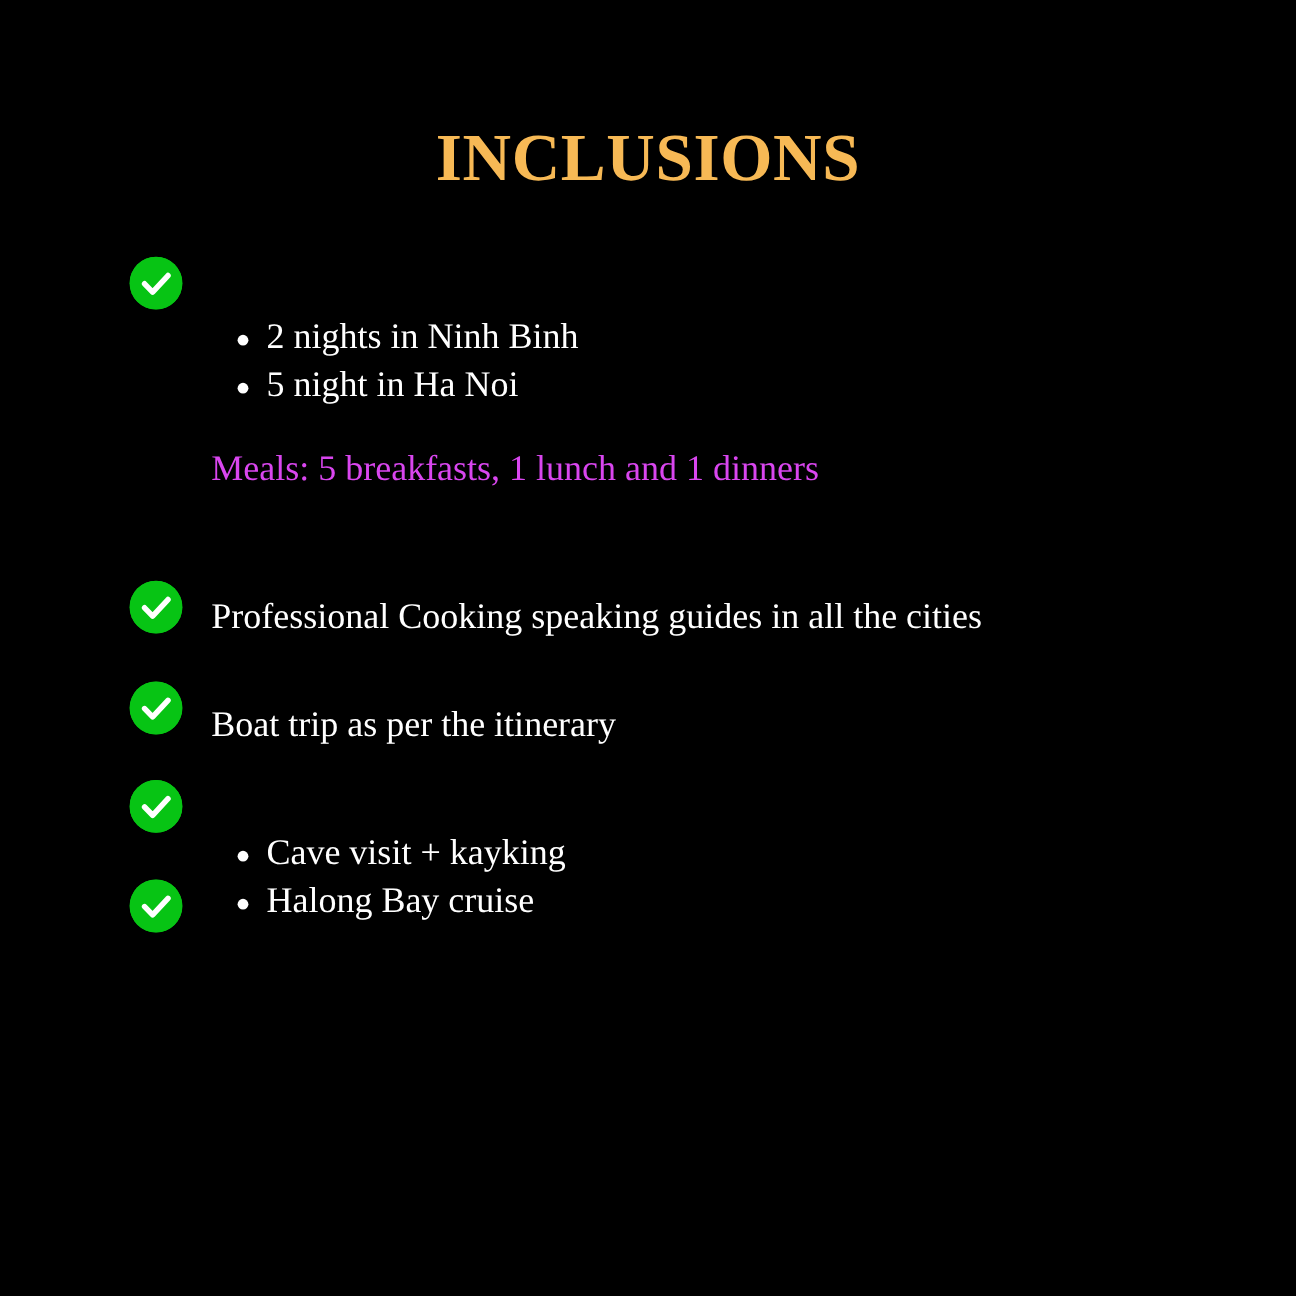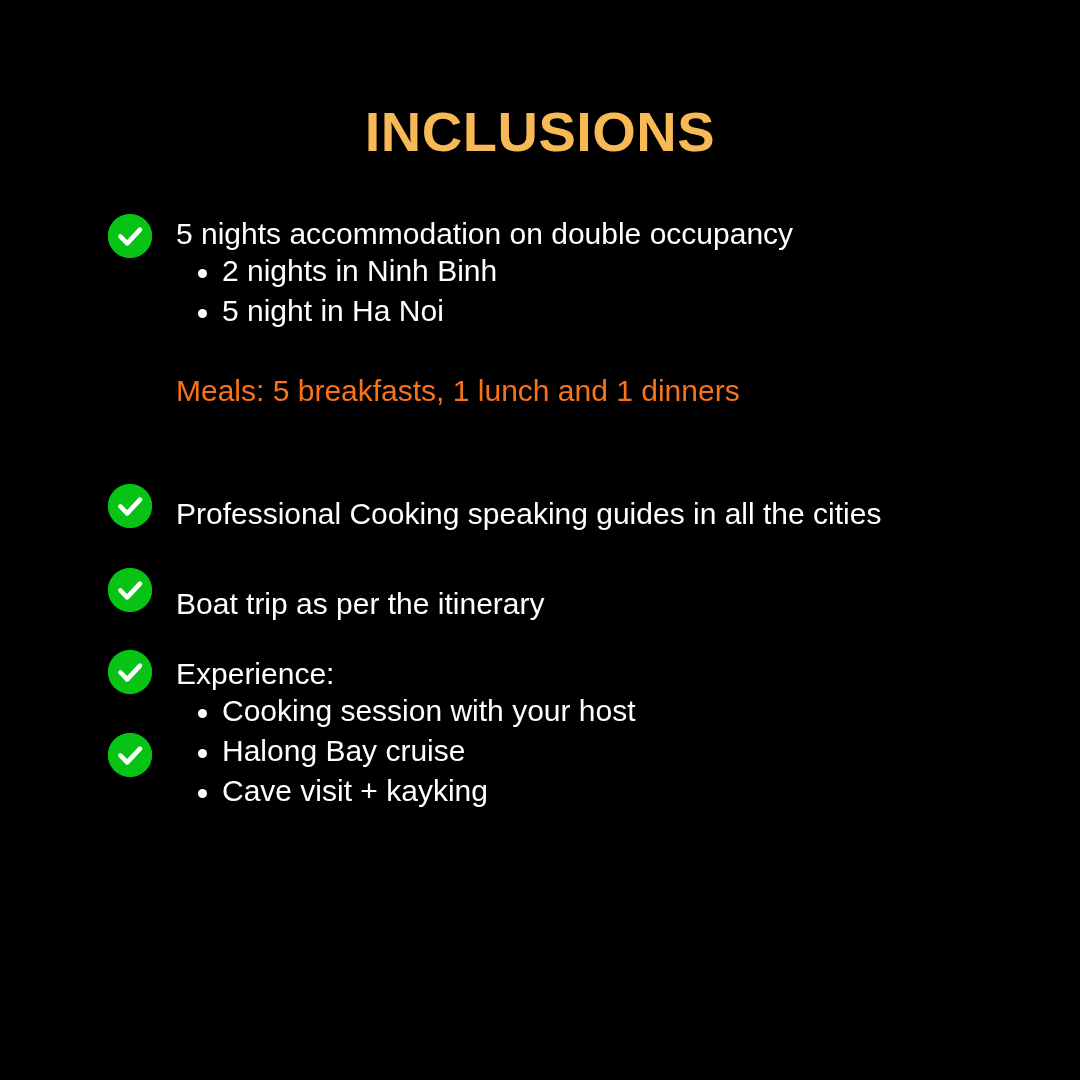--- a/index.html
+++ b/index.html
@@ -14,20 +14,21 @@
     overflow: hidden;
     font-family: "Liberation Sans", sans-serif;
     -webkit-font-smoothing: antialiased;
   }
 
   .slide {
     position: relative;
     width: 1080px;
     height: 964px;
     background: #000000;
+    font-family: Liberation Serif, serif;
   }
 
   
   .title {
     position: absolute;
     top: 104px;
     left: 0;
     width: 1080px;
     text-align: center;
     color: #f7b955;
@@ -85,30 +86,30 @@
     top: 18px;
     width: 9px;
     height: 9px;
     border-radius: 50%;
     background: #ffffff;
   }
 
   .plain-text {
     position: absolute;
     left: 176px;
-    color: #f97316;
+    color: #d946ef;
     font-size: 30px;
     line-height: 40px;
     white-space: nowrap;
   }
 
   
   .y-check-1  { top: 214px; }
   .y-line-1   { top: 214px; }
-  .y-sub-1    { top: 251px; }
+  .y-sub-1    { top: 261px; }
   .y-meals    { top: 371px; }
 
   .y-check-2  { top: 484px; }
   .y-line-2   { top: 494px; }
 
   .y-check-3  { top: 568px; }
   .y-line-3   { top: 584px; }
 
   .y-check-4  { top: 650px; }
   .y-line-4   { top: 654px; }
@@ -122,21 +123,20 @@
 
   <div class="title">INCLUSIONS</div>
 
   <span class="check y-check-1">
     <svg viewBox="0 0 44 44" aria-hidden="true">
       <circle cx="22" cy="22" r="22" fill="#07c414"></circle>
       <path d="M12.5 22.5 L19.2 29.4 L32 15.6" fill="none" stroke="#ffffff" stroke-width="4.6" stroke-linecap="round" stroke-linejoin="round"></path>
     </svg>
   </span>
 
-  <div class="item-text y-line-1">5 nights accommodation on double occupancy</div>
 
   <ul class="sub-list y-sub-1">
     <li>2 nights in Ninh Binh</li>
     <li>5 night in Ha Noi</li>
   </ul>
 
   <div class="plain-text y-meals">Meals: 5 breakfasts, 1 lunch and 1 dinners</div>
 
   <span class="check y-check-2">
     <svg viewBox="0 0 44 44" aria-hidden="true">
@@ -163,21 +163,19 @@
     </svg>
   </span>
 
   <span class="check y-check-5">
     <svg viewBox="0 0 44 44" aria-hidden="true">
       <circle cx="22" cy="22" r="22" fill="#07c414"></circle>
       <path d="M12.5 22.5 L19.2 29.4 L32 15.6" fill="none" stroke="#ffffff" stroke-width="4.6" stroke-linecap="round" stroke-linejoin="round"></path>
     </svg>
   </span>
 
-  <div class="item-text y-line-4">Experience:</div>
 
   <ul class="sub-list y-sub-4">
-    <li>Cooking session with your host</li>
+    <li>Cave visit + kayking</li>
     <li>Halong Bay cruise</li>
-    <li>Cave visit + kayking</li>
   </ul>
 
 </div>
 
 </body></html>

